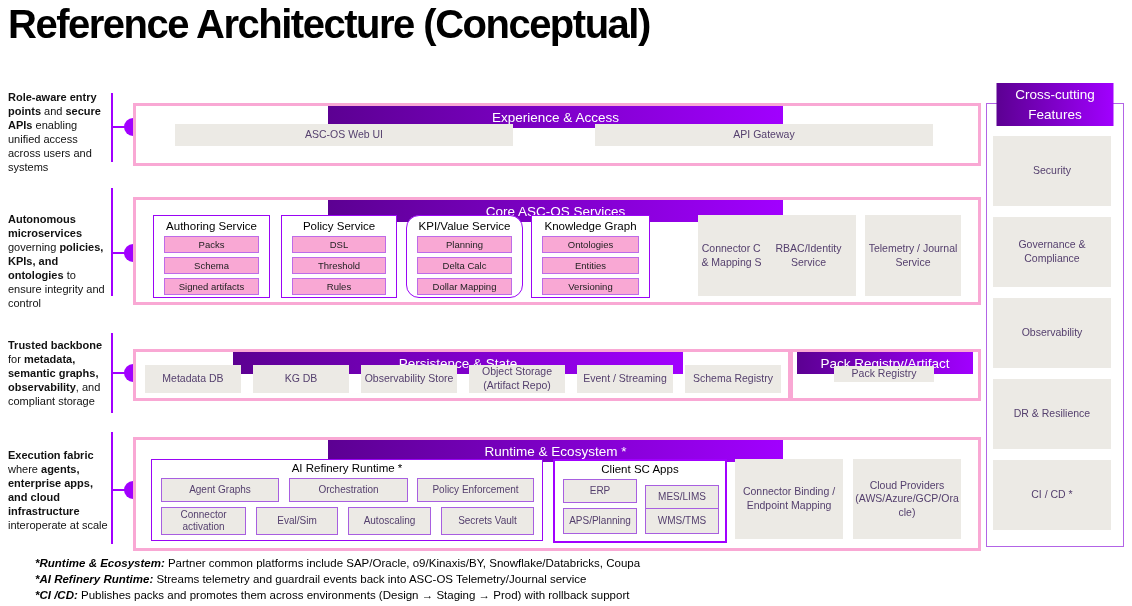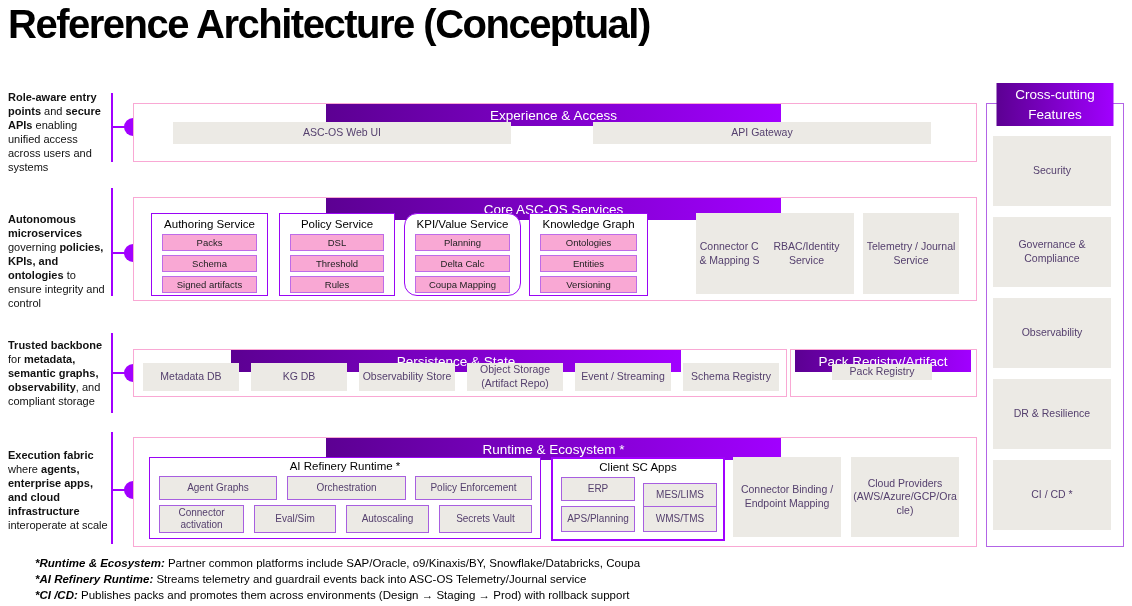--- a/index.html
+++ b/index.html
@@ -7,21 +7,21 @@
          font-family:"Liberation Sans",sans-serif;overflow:hidden;}
   .title{position:absolute;left:8px;top:2px;font-size:40px;font-weight:800;
          letter-spacing:-1.5px;color:#000;white-space:nowrap;}
   
   .annot{position:absolute;left:8px;width:103px;font-size:11px;line-height:1.28;color:#111;}
   .an-b{font-weight:bold;}
   .vline{position:absolute;left:111px;width:2px;background:#A100FF;}
   .tick{position:absolute;left:111px;height:2px;width:23px;background:#A100FF;}
   .dot{position:absolute;width:18px;height:18px;border-radius:50%;background:#A100FF;}
   
-  .layer{position:absolute;background:#fff;border:1px solid #f9a8d4;}
+  .layer{position:absolute;background:#fff;border:3px solid #f9a8d4;}
   .layer-header{position:absolute;height:22px;background:linear-gradient(90deg,#5C0092,#A100FF);
         color:#fff;display:flex;align-items:center;justify-content:center;font-size:13.5px;}
   .gray{background:#ECEAE5;color:#55406E;display:flex;align-items:center;justify-content:center;
         text-align:center;font-size:10.5px;line-height:1.3;overflow-wrap:anywhere;}
   .abs{position:absolute;}
   .svc-group{position:absolute;border:1.5px solid #9A05F5;background:#fff;text-align:center;}
   .svc-title{font-size:11.5px;color:#000;margin-top:4px;}
   .pill{background:#f9a8d4;border:1px solid #BE6BE8;font-size:9.5px;color:#222;height:15px;
         line-height:15px;margin:4px auto 4px;width:calc(100% - 22px);text-align:center;
         white-space:nowrap;overflow:hidden;}
@@ -100,21 +100,21 @@
       <div class="svc-title">Policy Service</div>
       <div class="pill">DSL</div>
       <div class="pill">Threshold</div>
       <div class="pill">Rules</div>
     </div>
 
     <div class="svc-group" style="left:270px;top:15px;width:115px;height:81px;border-radius:13px;">
       <div class="svc-title">KPI/Value Service</div>
       <div class="pill">Planning</div>
       <div class="pill">Delta Calc</div>
-      <div class="pill">Coupa Mapping</div>
+      <div class="pill">Dollar Mapping</div>
     </div>
 
     <div class="svc-group" style="left:395px;top:15px;width:117px;height:81px;">
       <div class="svc-title">Knowledge Graph</div>
       <div class="pill">Ontologies</div>
       <div class="pill">Entities</div>
       <div class="pill">Versioning</div>
     </div>
 
     <div class="gray abs" style="left:522px;top:15px;width:95px;height:81px;margin-left:40px;">Connector Catalog &amp; Mapping Service</div>

